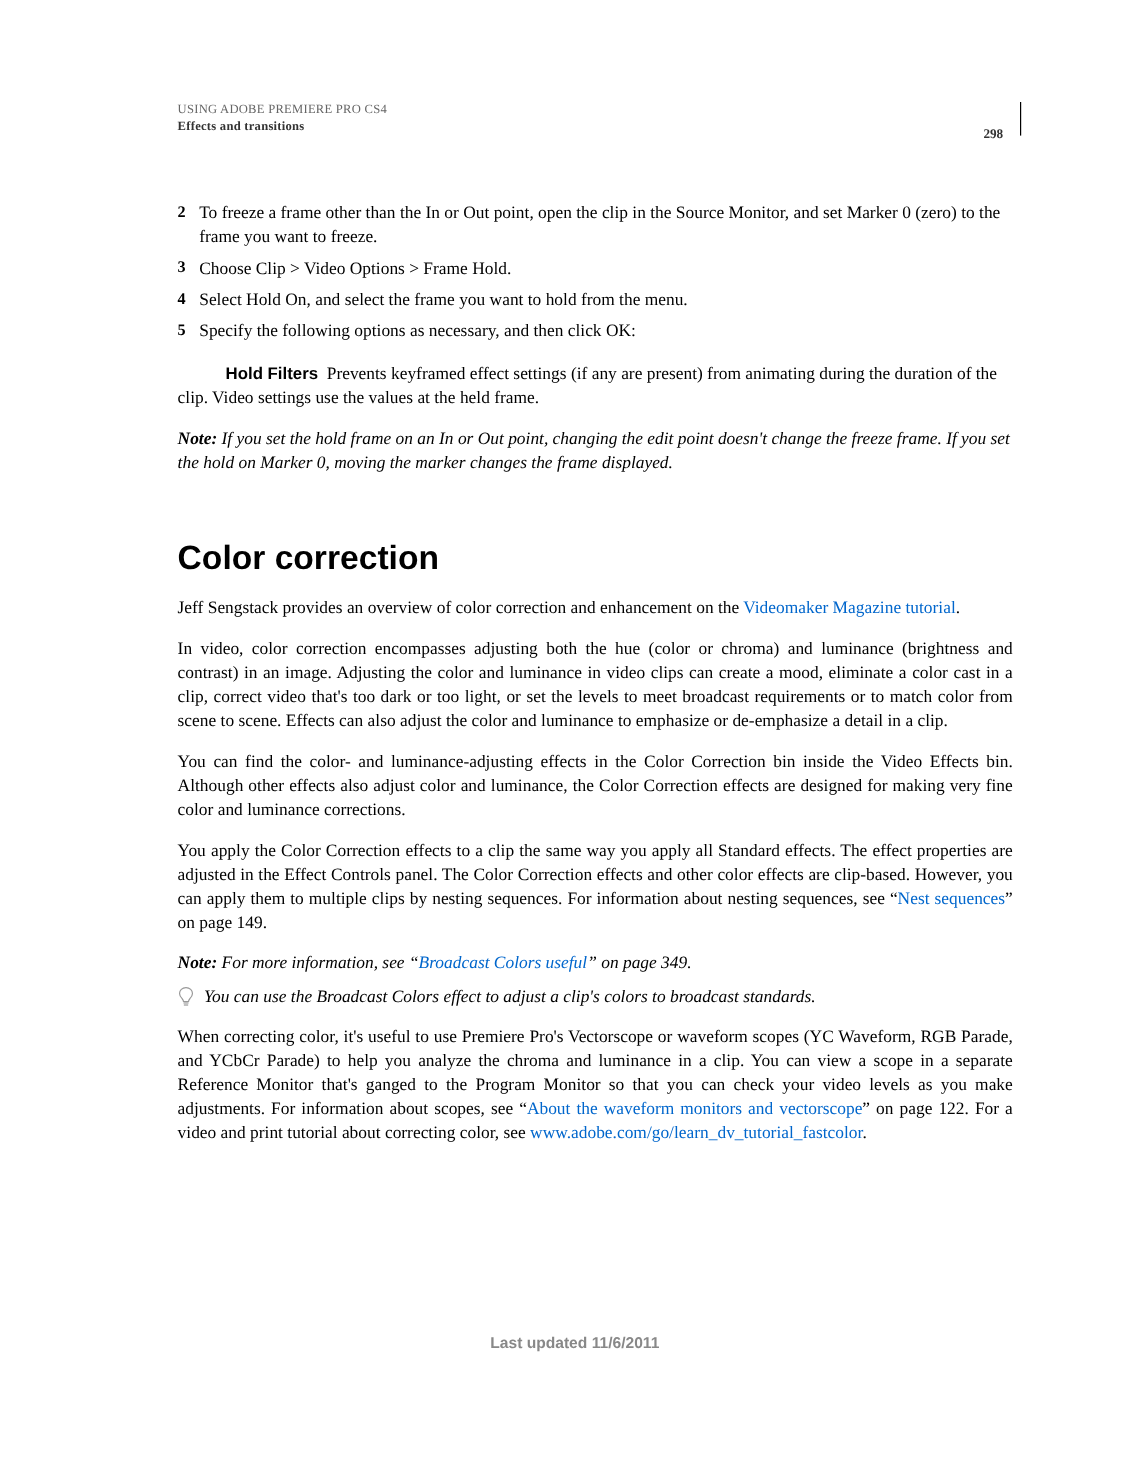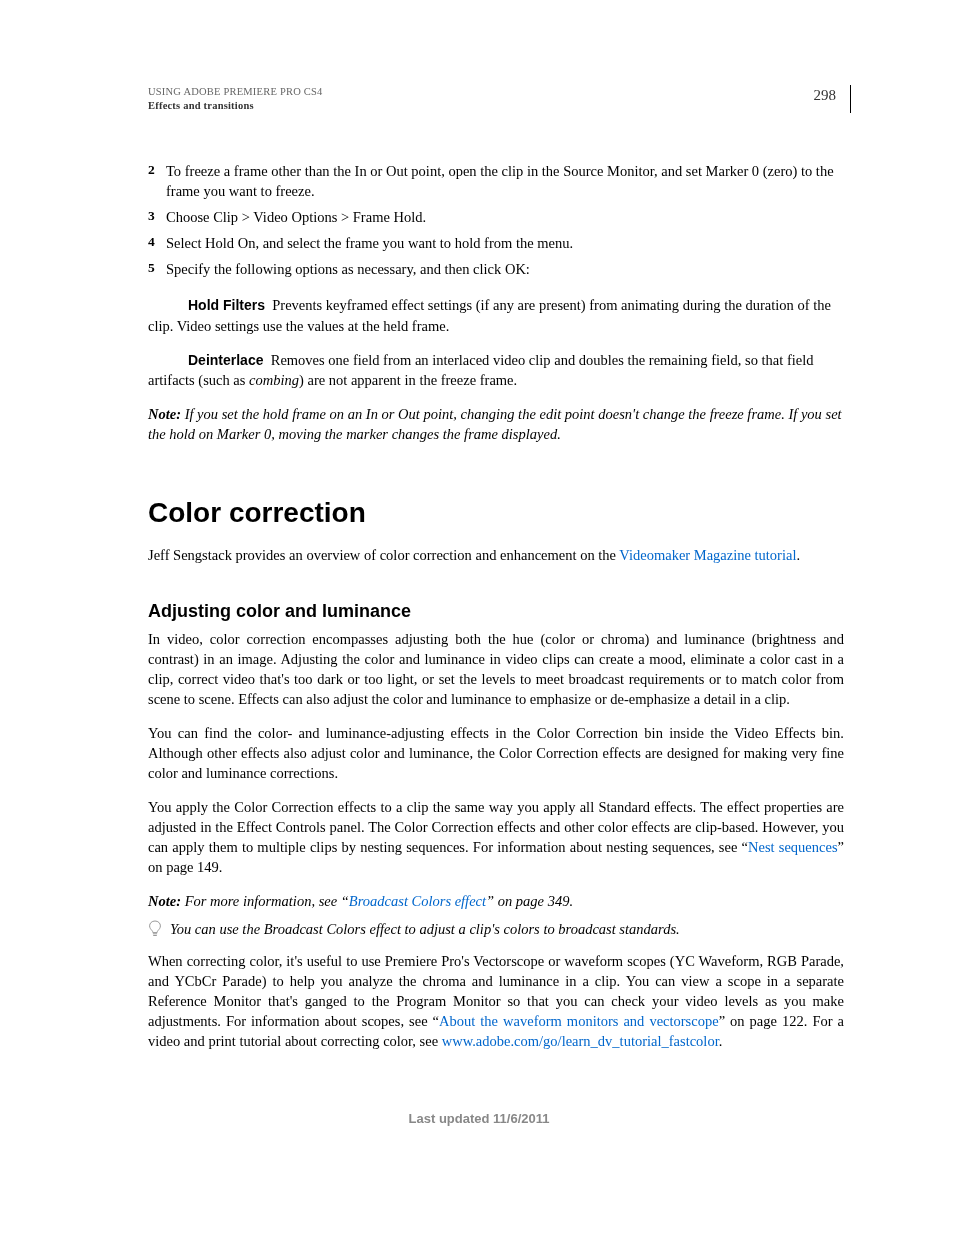--- a/index.html
+++ b/index.html
@@ -25,24 +25,25 @@
     margin-bottom: 6px;
   }
   .header-left {
     font-size: 10.5px;
     letter-spacing: 0.02em;
     line-height: 1.35;
   }
   .header-title { color: #666; }
   .header-section { font-weight: bold; color:#333; }
   .page-number {
-    font-weight: normal;
-    font-size: 15px;
+    font-weight: bold;
+    font-size: 11px;
     color: #333;
     padding-right: 8px;
+    margin-top: 20px;
   }
   .header-rule {
     position: absolute;
     right: 103px;
     top: 85px;
     width: 1px;
     height: 28px;
     background: #000;
   }
   .content {
@@ -138,46 +139,42 @@
       <li>
         <span class="num">5</span>
         <span class="li-body">Specify the following options as necessary, and then click OK:</span>
       </li>
     </ol>
 
     <p class="def-block">
       <span class="def-term">Hold Filters</span>&nbsp;&nbsp;<span>Prevents keyframed effect settings (if any are present) from animating during the duration of the clip. Video settings use the values at the held frame.</span>
     </p>
 
-    <p class="def-block">
-      <span class="def-term">Deinterlace</span>&nbsp;&nbsp;<span>Removes one field from an interlaced video clip and doubles the remaining field, so that field artifacts (such as </span><i>combing</i><span>) are not apparent in the freeze frame.</span>
-    </p>
 
     <p class="note-block">
       <span class="note-label">Note:</span><span> If you set the hold frame on an In or Out point, changing the edit point doesn't change the freeze frame. If you set the hold on Marker 0, moving the marker changes the frame displayed.</span>
     </p>
 
     <h1 class="section-title">Color correction</h1>
 
     <p class="para">
       <span>Jeff Sengstack provides an overview of color correction and enhancement on the </span><a class="link" href="#">Videomaker Magazine tutorial</a><span>.</span>
     </p>
 
-    <h2 class="sub-title">Adjusting color and luminance</h2>
 
     <p class="para">In video, color correction encompasses adjusting both the hue (color or chroma) and luminance (brightness and contrast) in an image. Adjusting the color and luminance in video clips can create a mood, eliminate a color cast in a clip, correct video that's too dark or too light, or set the levels to meet broadcast requirements or to match color from scene to scene. Effects can also adjust the color and luminance to emphasize or de-emphasize a detail in a clip.</p>
 
     <p class="para">You can find the color- and luminance-adjusting effects in the Color Correction bin inside the Video Effects bin. Although other effects also adjust color and luminance, the Color Correction effects are designed for making very fine color and luminance corrections.</p>
 
     <p class="para">
       <span>You apply the Color Correction effects to a clip the same way you apply all Standard effects. The effect properties are adjusted in the Effect Controls panel. The Color Correction effects and other color effects are clip-based. However, you can apply them to multiple clips by nesting sequences. For information about nesting sequences, see “</span><a class="link" href="#">Nest sequences</a><span>” on page 149.</span>
     </p>
 
     <p class="note-block para-tight">
-      <span class="note-label">Note:</span><span> For more information, see “</span><a class="link" href="#" style="font-style:italic">Broadcast Colors effect</a><span>” on page 349.</span>
+      <span class="note-label">Note:</span><span> For more information, see “</span><a class="link" href="#" style="font-style:italic">Broadcast Colors useful</a><span>” on page 349.</span>
     </p>
 
     <div class="tip-row">
       <span class="tip-icon">
         <svg viewBox="0 0 14 18">
           <path d="M7 1 C3.8 1 1.6 3.2 1.6 5.9 C1.6 7.9 2.8 9.2 3.8 10.3 C4.4 11 4.9 11.7 4.9 12.6 L9.1 12.6 C9.1 11.7 9.6 11 10.2 10.3 C11.2 9.2 12.4 7.9 12.4 5.9 C12.4 3.2 10.2 1 7 1 Z" fill="none" stroke="#999" stroke-width="1"></path>
           <rect x="4.9" y="13.3" width="4.2" height="1" fill="#999"></rect>
           <rect x="5.2" y="15" width="3.6" height="1" fill="#999"></rect>
         </svg>
       </span>

